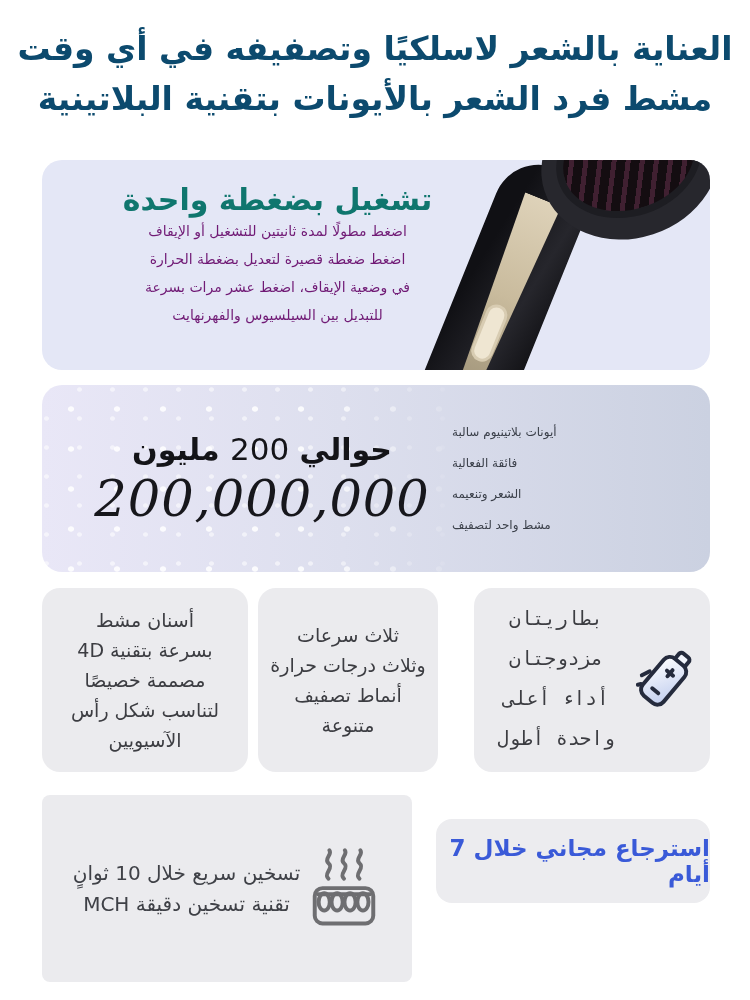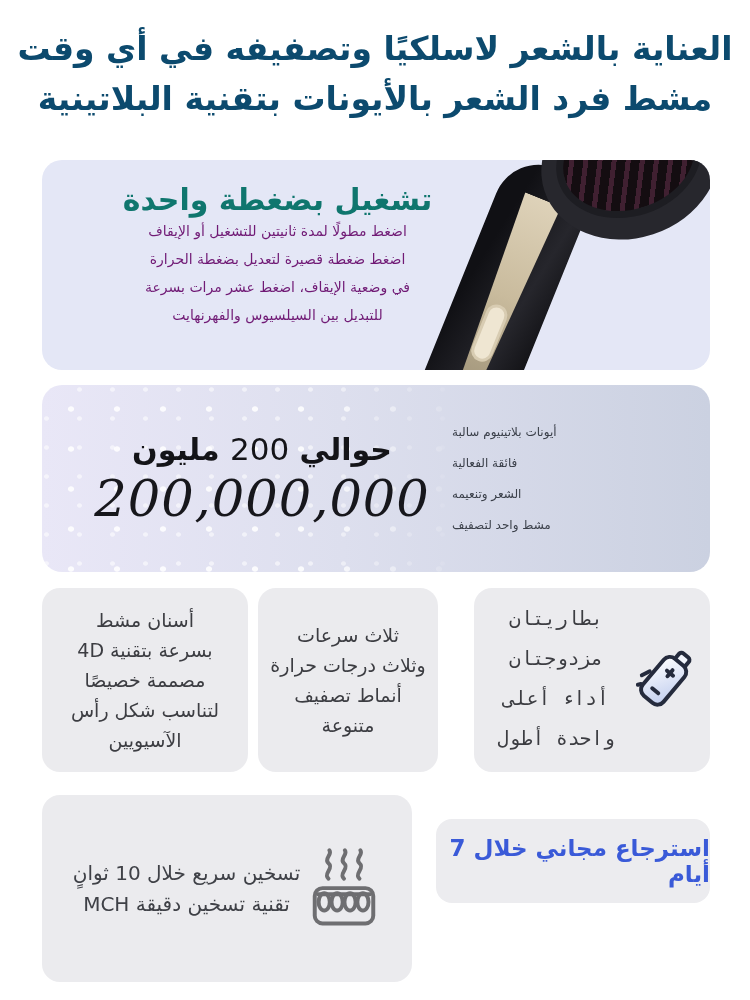--- a/index.html
+++ b/index.html
@@ -59,21 +59,21 @@
   .tile { background:#ebebee; border-radius:18px; display:flex; flex-direction:column;
           justify-content:center; text-align:center; font-size:19px; line-height:30px; color:#3c3d42; }
   .tile-comb   { left:42px;  top:588px; width:206px; height:184px; }
   .tile-speeds { left:258px; top:588px; width:180px; height:184px; }
   .tile-battery{ left:474px; top:588px; width:236px; height:184px; }
   .battery-text { position:absolute; left:6px; right:78px; top:50%; transform:translateY(-50%);
                   text-align:center; font-size:19.5px; line-height:40px; color:#3c3d42;font-family:Liberation Mono, monospace; }
   .battery-art { position:absolute; right:8px; top:50%; transform:translateY(-50%); width:76px; height:84px; }
 
   
-  .card-heat { left:42px; top:795px; width:370px; height:187px; background:#ebebee; border-radius:18px;
+  .card-heat { left:42px; top:795px; width:370px; height:187px; background:#ebebee; border-radius:8px;
                display:flex; align-items:center; justify-content:center; gap:7px; }
   .heat-art { width:74px; height:86px; flex:0 0 auto; }
   .heat-text { font-size:20px; line-height:31px; color:#3f4147; text-align:center; }
 
   .badge { left:436px; width:274px; background:#ececef; border-radius:16px;
            display:flex; align-items:center; justify-content:center;
            font-size:23px; font-weight:700; color:#3a5ad8; overflow:hidden; }
   .badge-return { top:795px; height:84px;margin-top:24px; }
   .badge-warranty { top:893px; height:89px; }
   .badge-warranty::before { content:""; position:absolute; left:60px; right:40px; top:16px; height:30px;

